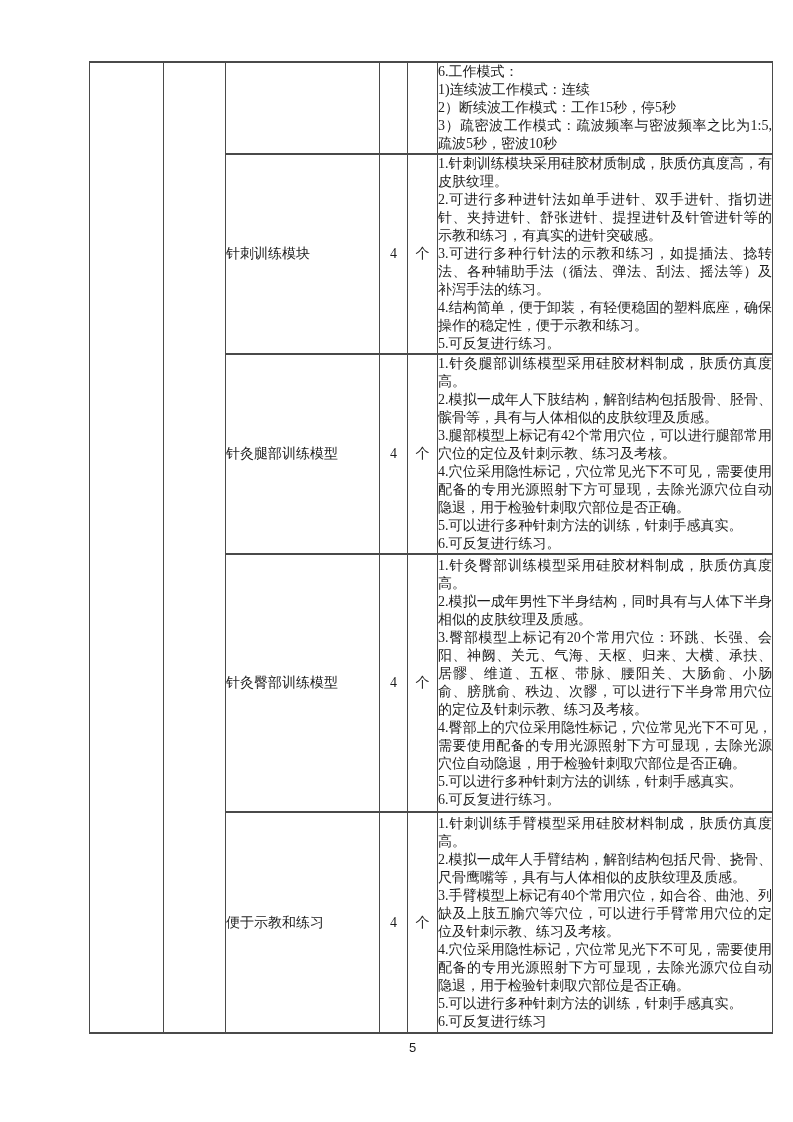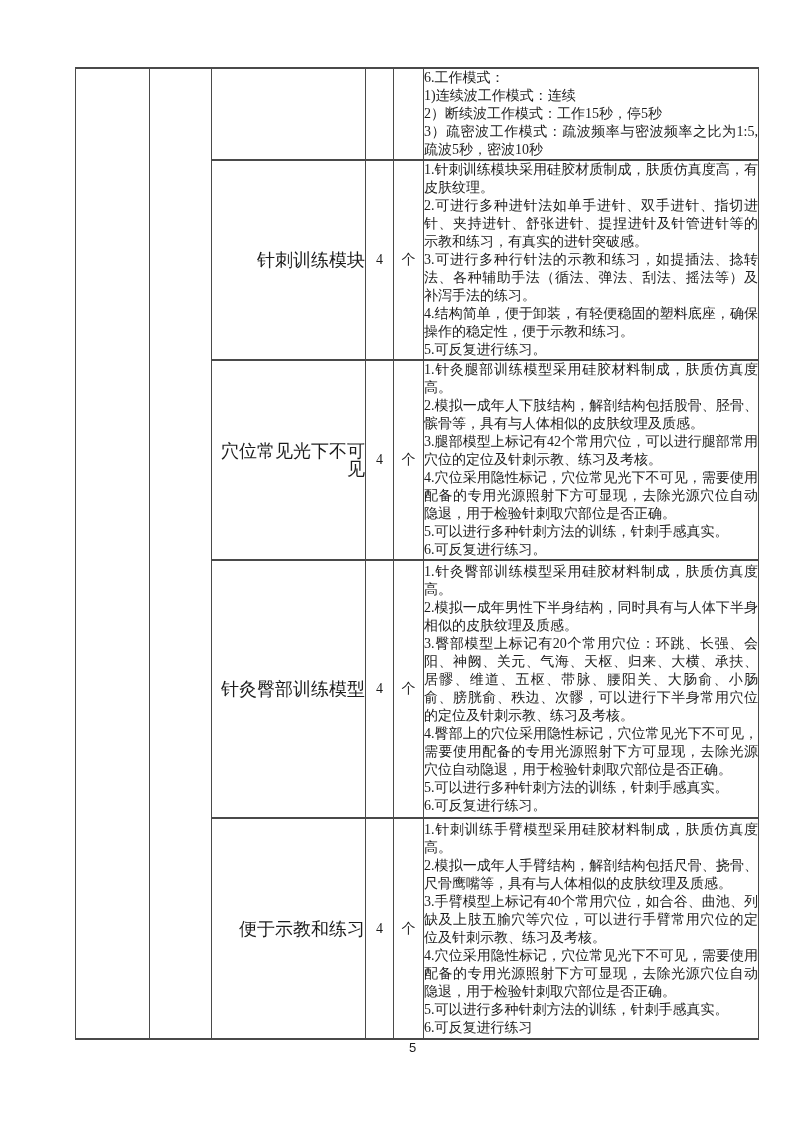--- a/index.html
+++ b/index.html
@@ -11,43 +11,42 @@
     position: relative;
     width: 793px;
     height: 1122px;
     background: #ffffff;
     font-family: "Liberation Serif", "DejaVu Serif", serif;
     color: #1c1c1c;
     overflow: hidden;
   }
   table.spec-table {
     position: absolute;
-    left: 75px;
+    left: 89px;
     top: 61px;
     width: 683px;
     height: 967px;
     border-collapse: collapse;
     table-layout: fixed;
-    margin-top: 6px;
   }
   table.spec-table td {
     border-left: 1px solid #4a4a4a;
     border-right: 1px solid #4a4a4a;
     border-top: 2px solid #4a4a4a;
     border-bottom: 2px solid #4a4a4a;
     padding: 0;
     vertical-align: middle;
     overflow: hidden;
   }
   td.margin-cell {
     background: #ffffff;
   }
   td.name-cell {
-    text-align: right;
-    font-size: 18px;
+    text-align: left;
+    font-size: 14px;
     line-height: 18px;
     padding: 2px 4px;
   }
   td.qty-cell, td.unit-cell {
     text-align: center;
     font-size: 14px;
     line-height: 18px;
   }
   td.spec-cell {
     vertical-align: top;
@@ -103,21 +102,21 @@
         <td class="name-cell">针刺训练模块</td>
         <td class="qty-cell">4</td>
         <td class="unit-cell">个</td>
         <td class="spec-cell">1.针刺训练模块采用硅胶材质制成，肤质仿真度高，有皮肤纹理。
 2.可进行多种进针法如单手进针、双手进针、指切进针、夹持进针、舒张进针、提捏进针及针管进针等的示教和练习，有真实的进针突破感。
 3.可进行多种行针法的示教和练习，如提插法、捻转法、各种辅助手法（循法、弹法、刮法、摇法等）及补泻手法的练习。
 4.结构简单，便于卸装，有轻便稳固的塑料底座，确保操作的稳定性，便于示教和练习。
 5.可反复进行练习。</td>
       </tr>
       <tr class="row-3">
-        <td class="name-cell">穴位常见光下不可见</td>
+        <td class="name-cell">针灸腿部训练模型</td>
         <td class="qty-cell">4</td>
         <td class="unit-cell">个</td>
         <td class="spec-cell">1.针灸腿部训练模型采用硅胶材料制成，肤质仿真度高。
 2.模拟一成年人下肢结构，解剖结构包括股骨、胫骨、髌骨等，具有与人体相似的皮肤纹理及质感。
 3.腿部模型上标记有42个常用穴位，可以进行腿部常用穴位的定位及针刺示教、练习及考核。
 4.穴位采用隐性标记，穴位常见光下不可见，需要使用配备的专用光源照射下方可显现，去除光源穴位自动隐退，用于检验针刺取穴部位是否正确。
 5.可以进行多种针刺方法的训练，针刺手感真实。
 6.可反复进行练习。</td>
       </tr>
       <tr class="row-4">

